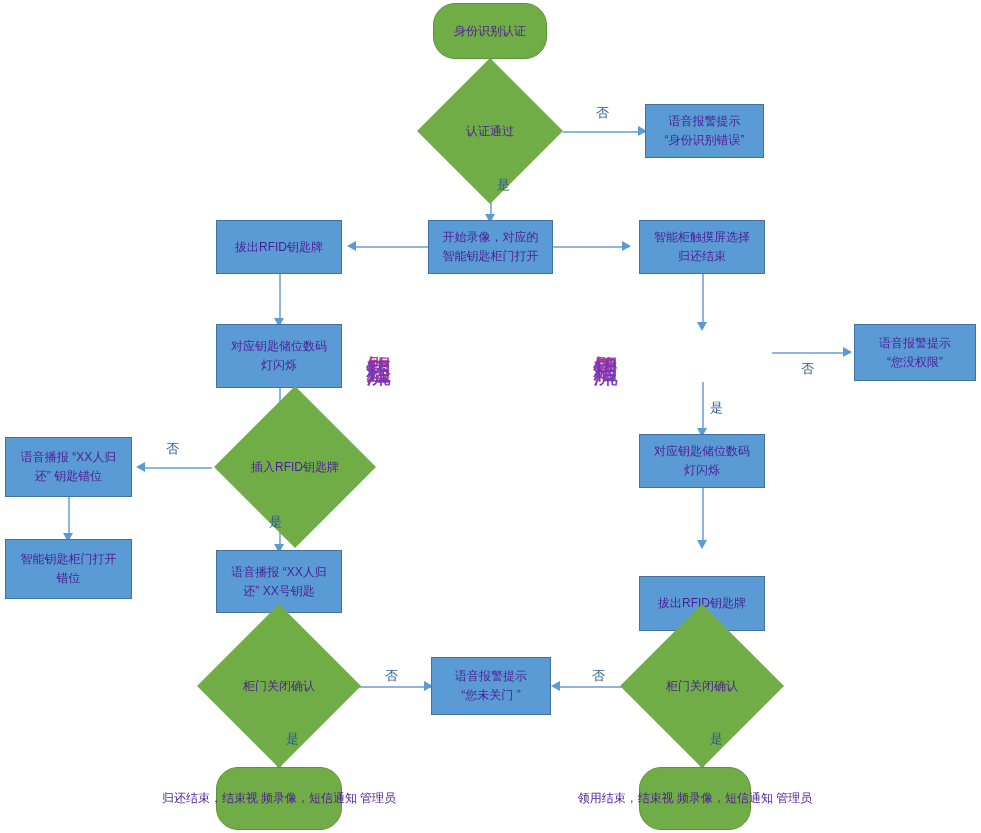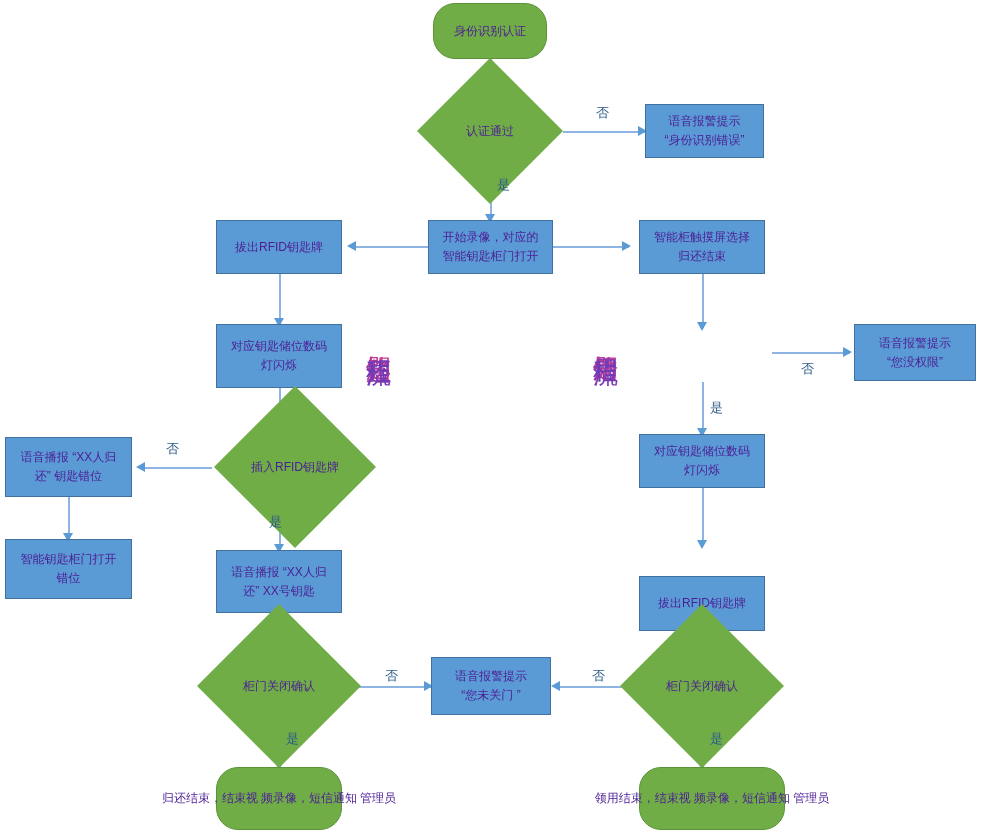--- a/index.html
+++ b/index.html
@@ -270,21 +270,21 @@
 
   <div class="node process" style="left:639px; top:576px; width:126px; height:55px;">
     <span class="label">拔出RFID钥匙牌</span>
   </div>
 
   <div class="node decision" style="left:620px; top:657px; width:164px; height:58px;">
     <div class="dia" style="width:164px; height:164px;"></div>
     <span class="label">柜门关闭确认</span>
   </div>
 
-  <div class="node terminal" style="left:639px; top:767px; width:146px; height:63px;">
+  <div class="node terminal" style="left:639px; top:767px; width:112px; height:63px;">
     <span class="label">领用结束，结束视
 频录像，短信通知
 管理员</span>
   </div>
 
   <div class="edge-label" style="left:596px; top:105px;">否</div>
   <div class="edge-label" style="left:497px; top:177px;">是</div>
 
   <div class="edge-label" style="left:801px; top:361px;">否</div>
   <div class="edge-label" style="left:710px; top:400px;">是</div>

